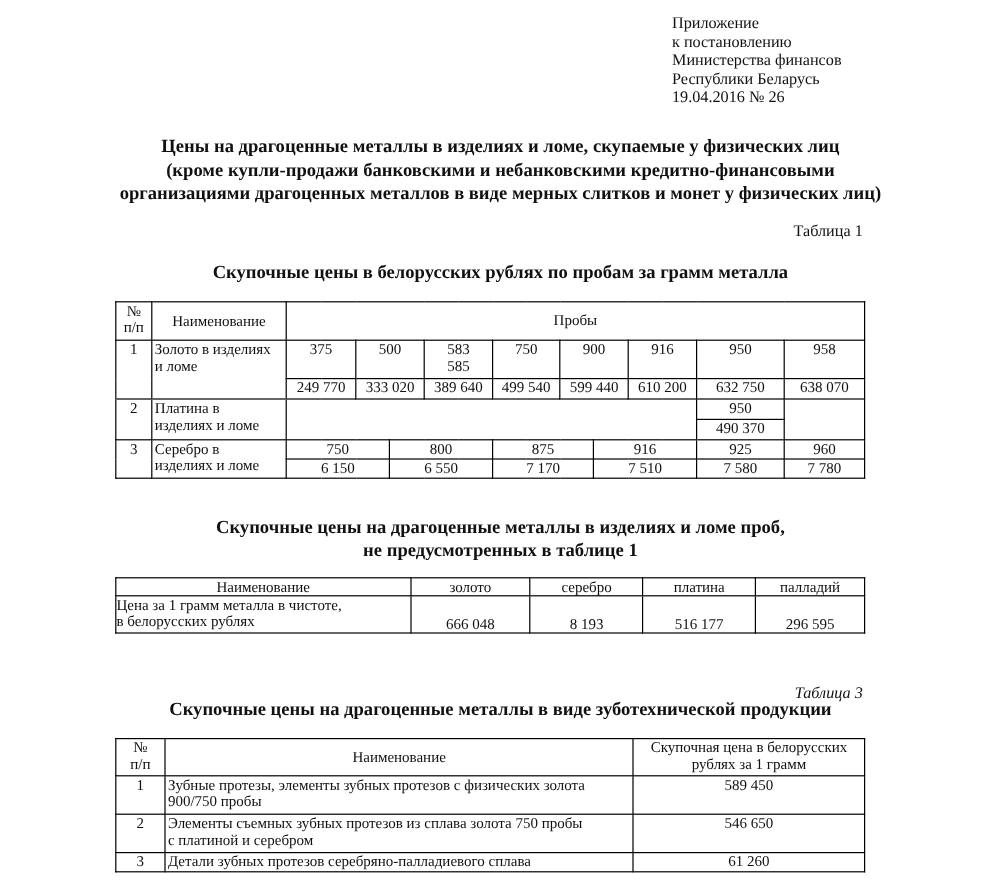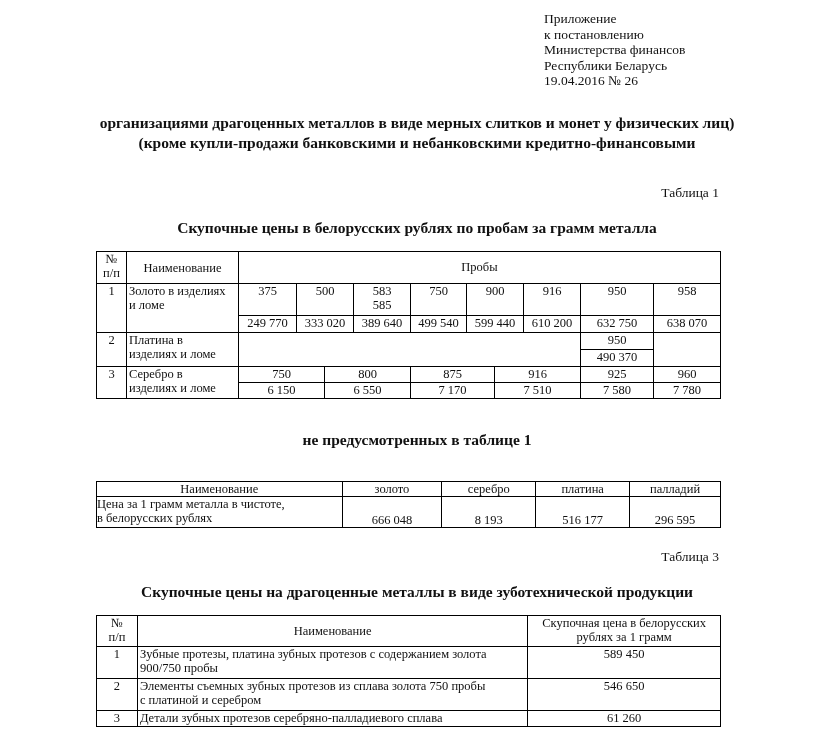--- a/index.html
+++ b/index.html
@@ -2,21 +2,21 @@
 <html><head>
 <meta charset="utf-8">
 <style>
   html, body { margin: 0; padding: 0; background: #ffffff; }
   body {
     width: 820px; height: 740px; position: relative; overflow: hidden;
     font-family: "Liberation Serif", serif; color: #111;
   }
   .abs { position: absolute; }
   .appendix {
-    left: 544px; top: 11px; font-size: 13.5px; line-height: 15.6px;
+    left: 560px; top: 11px; font-size: 13.5px; line-height: 15.6px;
   }
   .appendix div { white-space: nowrap; }
   .main-title {
     left: 92px; top: 113px; width: 650px; text-align: center;
     font-weight: bold; font-size: 15.5px; line-height: 19.5px;
   }
   .table-label {
     font-size: 13.5px; right: 101px; text-align: left;
   }
   .sub-title {
@@ -42,22 +42,23 @@
 
 <div class="abs appendix">
   <div>Приложение</div>
   <div>к постановлению</div>
   <div>Министерства финансов</div>
   <div>Республики Беларусь</div>
   <div>19.04.2016 № 26</div>
 </div>
 
 <div class="abs main-title">
+  <div>Цены на драгоценные металлы в изделиях и ломе, скупаемые у физических лиц</div>
+  <div>(кроме купли-продажи банковскими и небанковскими кредитно-финансовыми</div>
   <div>организациями драгоценных металлов в виде мерных слитков и монет у физических лиц)</div>
-  <div>(кроме купли-продажи банковскими и небанковскими кредитно-финансовыми</div>
 </div>
 
 <div class="abs table-label" style="top:185px;">Таблица 1</div>
 <div class="abs sub-title" style="top:218px;">Скупочные цены в белорусских рублях по пробам за грамм металла</div>
 
 <table style="left:96px; top:251px; width:625px;">
   <colgroup>
     <col style="width:30px">
       <col style="width:112px">
     <col style="width:29px">
@@ -147,20 +148,21 @@
     <td class="c" colspan="3">6 550</td>
     <td class="c" colspan="3">7 170</td>
     <td class="c" colspan="3">7 510</td>
     <td class="c">7 580</td>
     <td class="c">7 780</td>
   </tr>
 </tbody>
   </table>
 
 <div class="abs sub-title" style="top:430px;">
+  <div>Скупочные цены на драгоценные металлы в изделиях и ломе проб,</div>
   <div>не предусмотренных в таблице 1</div>
 </div>
 
 <table style="left:96px; top:481px; width:625px;">
   <colgroup>
     <col style="width:246px">
       <col style="width:100px">
       <col style="width:94px">
       <col style="width:94px">
       <col style="width:91px">
@@ -179,21 +181,21 @@
       <div>в белорусских рублях</div>
     </td>
     <td class="c bot">666 048</td>
     <td class="c bot">8 193</td>
     <td class="c bot">516 177</td>
     <td class="c bot">296 595</td>
   </tr>
 </tbody>
   </table>
 
-<div class="abs table-label" style="top:549px;">Таблица 3</div>
+<div class="abs table-label" style="top:570px;font-style:italic;">Таблица 3</div>
 <div class="abs sub-title" style="top:582px;">Скупочные цены на драгоценные металлы в виде зуботехнической продукции</div>
 
 <table style="left:96px; top:615px; width:625px;">
   <colgroup>
     <col style="width:41px">
       <col style="width:391px">
       <col style="width:193px">
   </colgroup>
   <tbody>
       <tr style="height:31px;">
@@ -203,21 +205,21 @@
     </td>
     <td class="c mid">Наименование</td>
     <td class="c">
       <div>Скупочная цена в белорусских</div>
       <div>рублях за 1 грамм</div>
     </td>
   </tr>
   <tr style="height:32px;">
     <td class="c">1</td>
     <td class="l">
-      <div>Зубные протезы, платина зубных протезов с содержанием золота</div>
+      <div>Зубные протезы, элементы зубных протезов с физических золота</div>
       <div>900/750 пробы</div>
     </td>
     <td class="c">589 450</td>
   </tr>
   <tr style="height:32px;">
     <td class="c">2</td>
     <td class="l">
       <div>Элементы съемных зубных протезов из сплава золота 750 пробы</div>
       <div>с платиной и серебром</div>
     </td>

